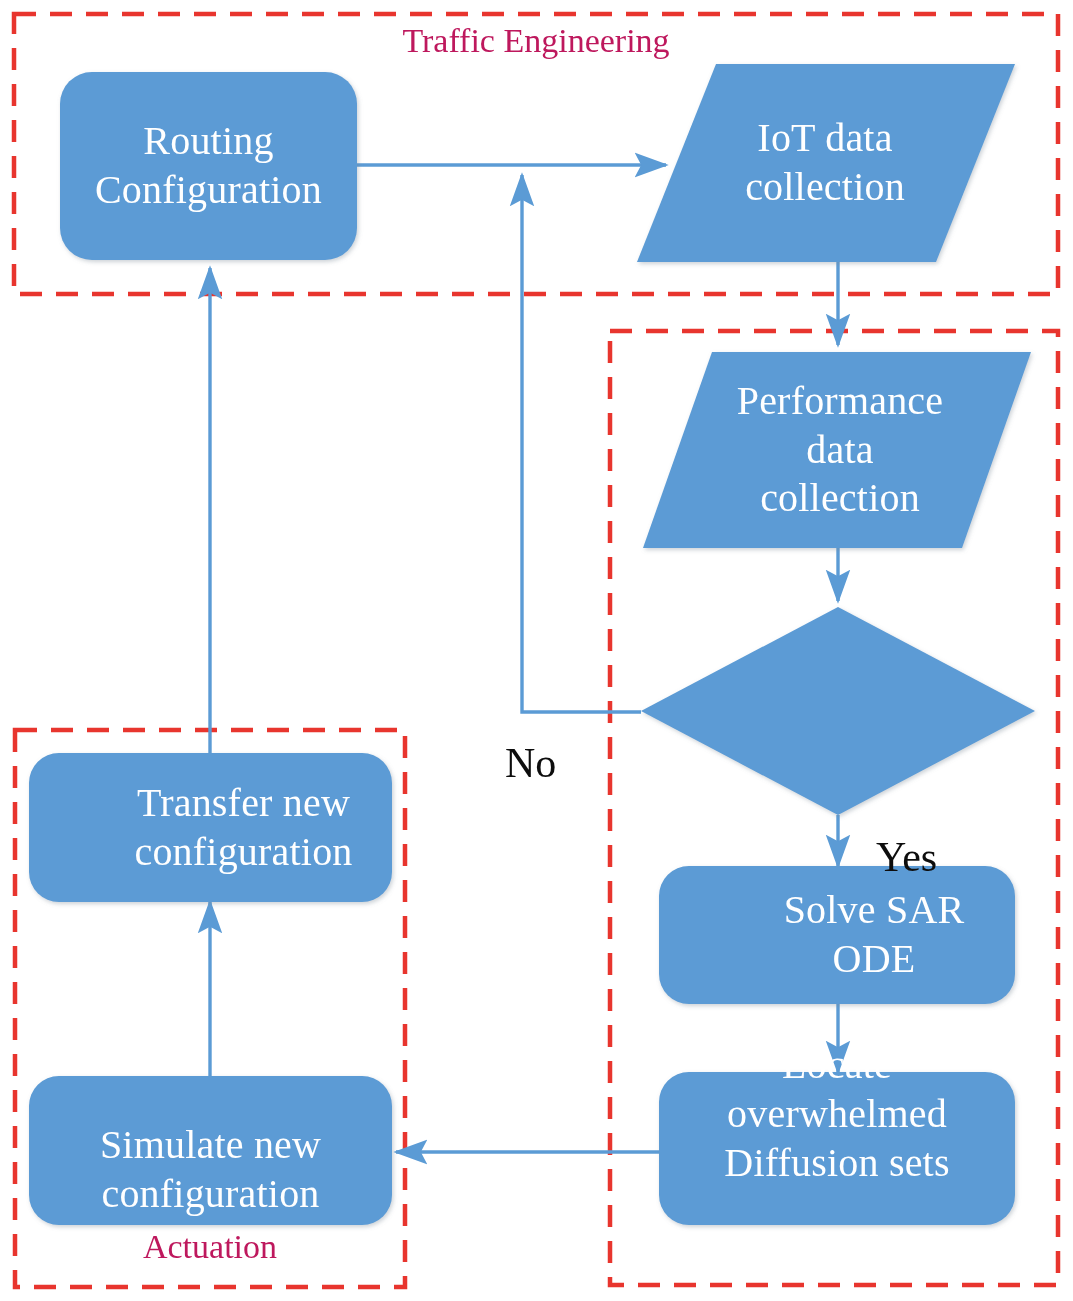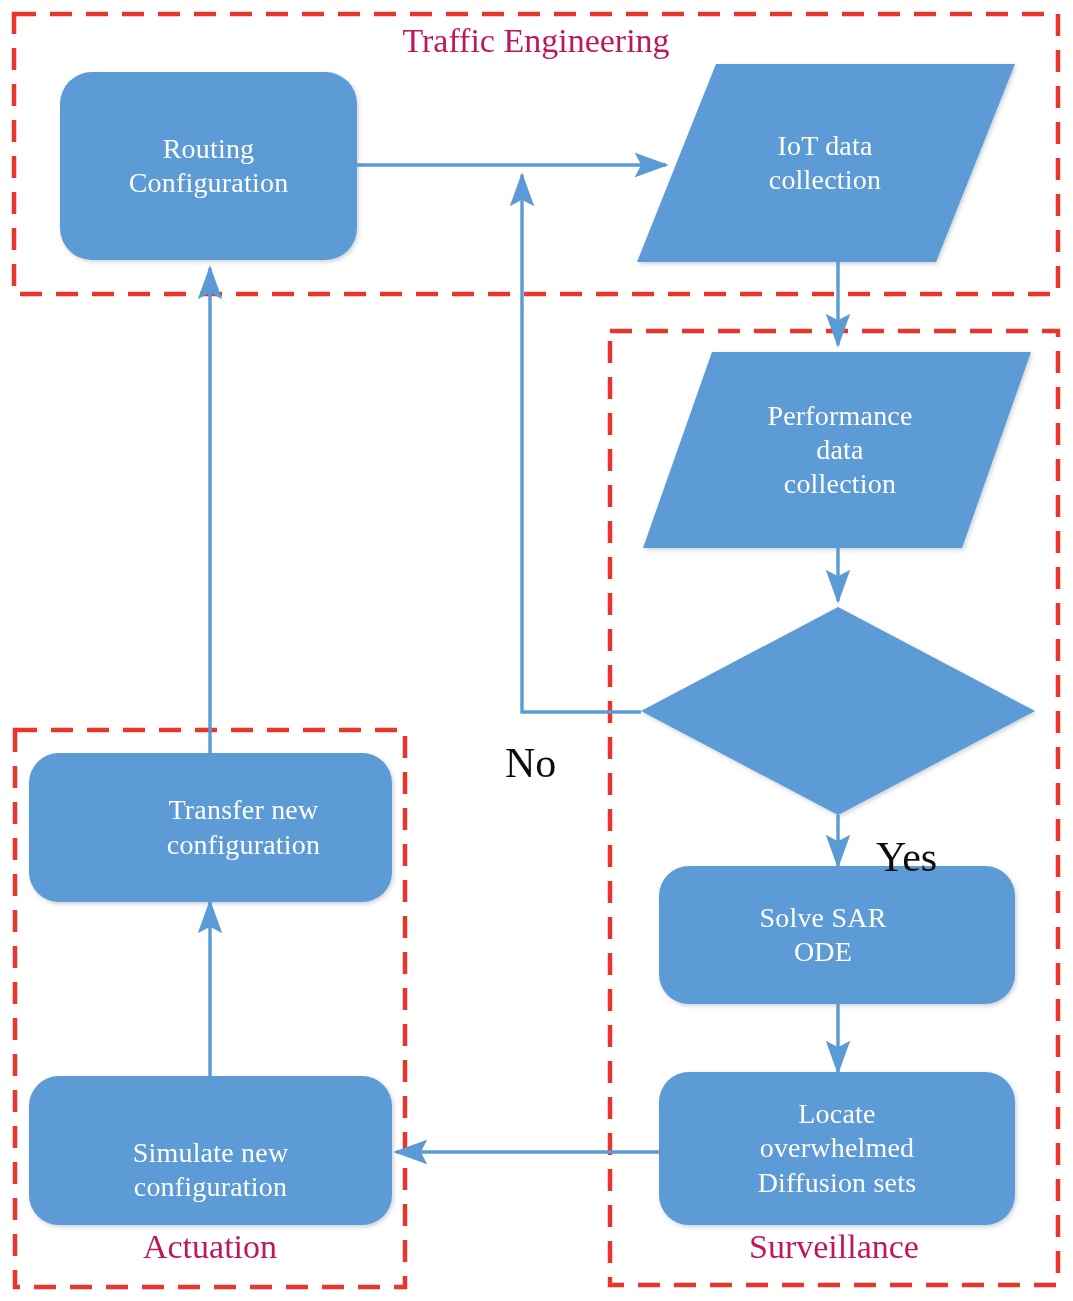--- a/index.html
+++ b/index.html
@@ -23,21 +23,21 @@
     height: 1301px;
   }
   .node-label {
     position: absolute;
     display: flex;
     align-items: center;
     justify-content: center;
     text-align: center;
     color: #ffffff;
     font-family: "Liberation Serif", "DejaVu Serif", serif;
-    font-size: 28px;
+    font-size: 40px;
     line-height: 1.22;
     letter-spacing: 0.2px;
     white-space: pre-line;
     pointer-events: none;
   }
   .group-caption {
     position: absolute;
     color: #be185d;
     font-family: "Liberation Serif", "DejaVu Serif", serif;
     font-size: 34px;
@@ -112,36 +112,35 @@
 Configuration</div>
 
   <div class="node-label" style="left:660px; top:64px; width:330px; height:198px;">IoT data
 collection</div>
 
   <div class="node-label" style="left:675px; top:352px; width:330px; height:196px;">Performance
 data
 collection</div>
 
 
-  <div class="node-label" style="left:645px; top:866px; width:356px; height:138px;text-align:center;">Solve SAR
+  <div class="node-label" style="left:696px; top:866px; width:356px; height:138px;text-align:center;">Solve SAR
 ODE</div>
 
-  <div class="node-label" style="left:659px; top:1072px; width:356px; height:153px;">Locate
+  <div class="node-label" style="left:659px; top:1038px; width:356px; height:153px;">Locate
 overwhelmed
 Diffusion sets</div>
 
   <div class="node-label" style="left:29px; top:753px; width:429px; height:149px;">Transfer new
 configuration</div>
 
   <div class="node-label" style="left:29px; top:1076px; width:363px; height:188px;">Simulate new
 configuration</div>
 
   <div class="group-caption" style="left:14px; top:22px; width:1044px;">Traffic Engineering</div>
 
-  <div class="group-caption" style="left:610px; top:1228px; width:448px;">Surveillance</div>
 
   <div class="group-caption" style="left:15px; top:1228px; width:390px;">Actuation</div>
 
   <div class="edge-label" style="left:505px; top:740px;">No</div>
 
   <div class="edge-label" style="left:876px; top:834px;">Yes</div>
 
 </div>
 
 </body></html>

